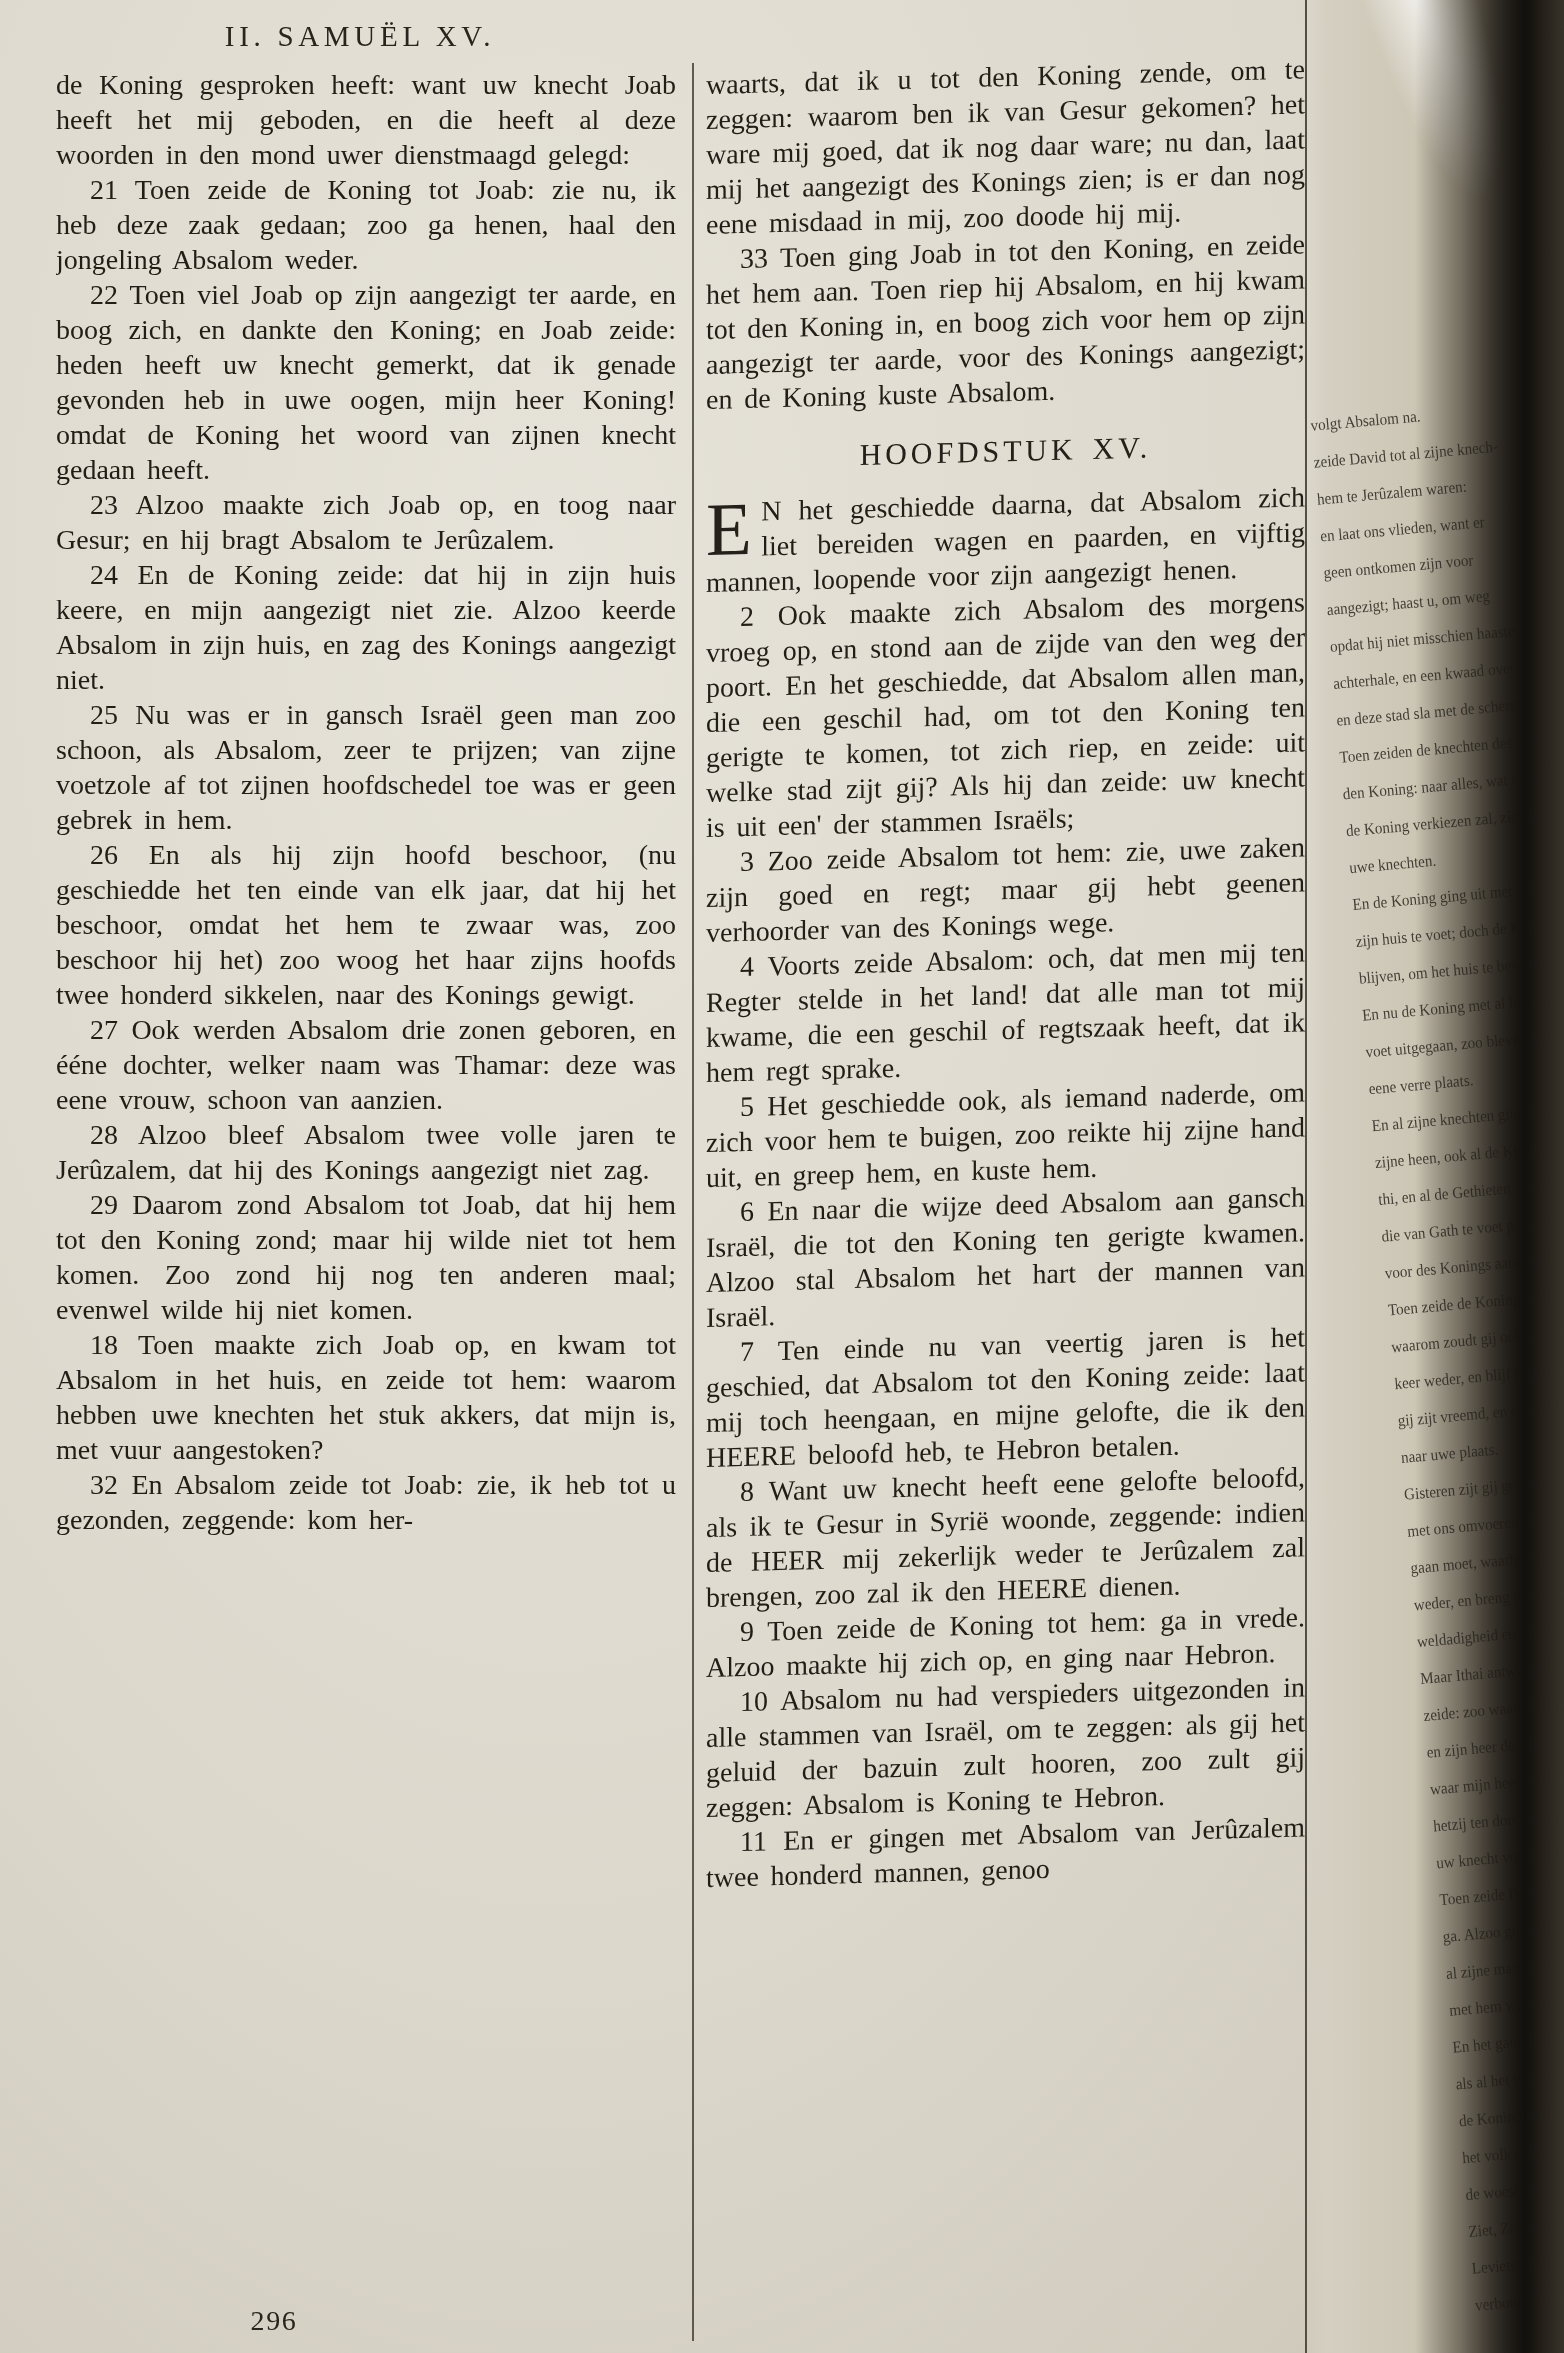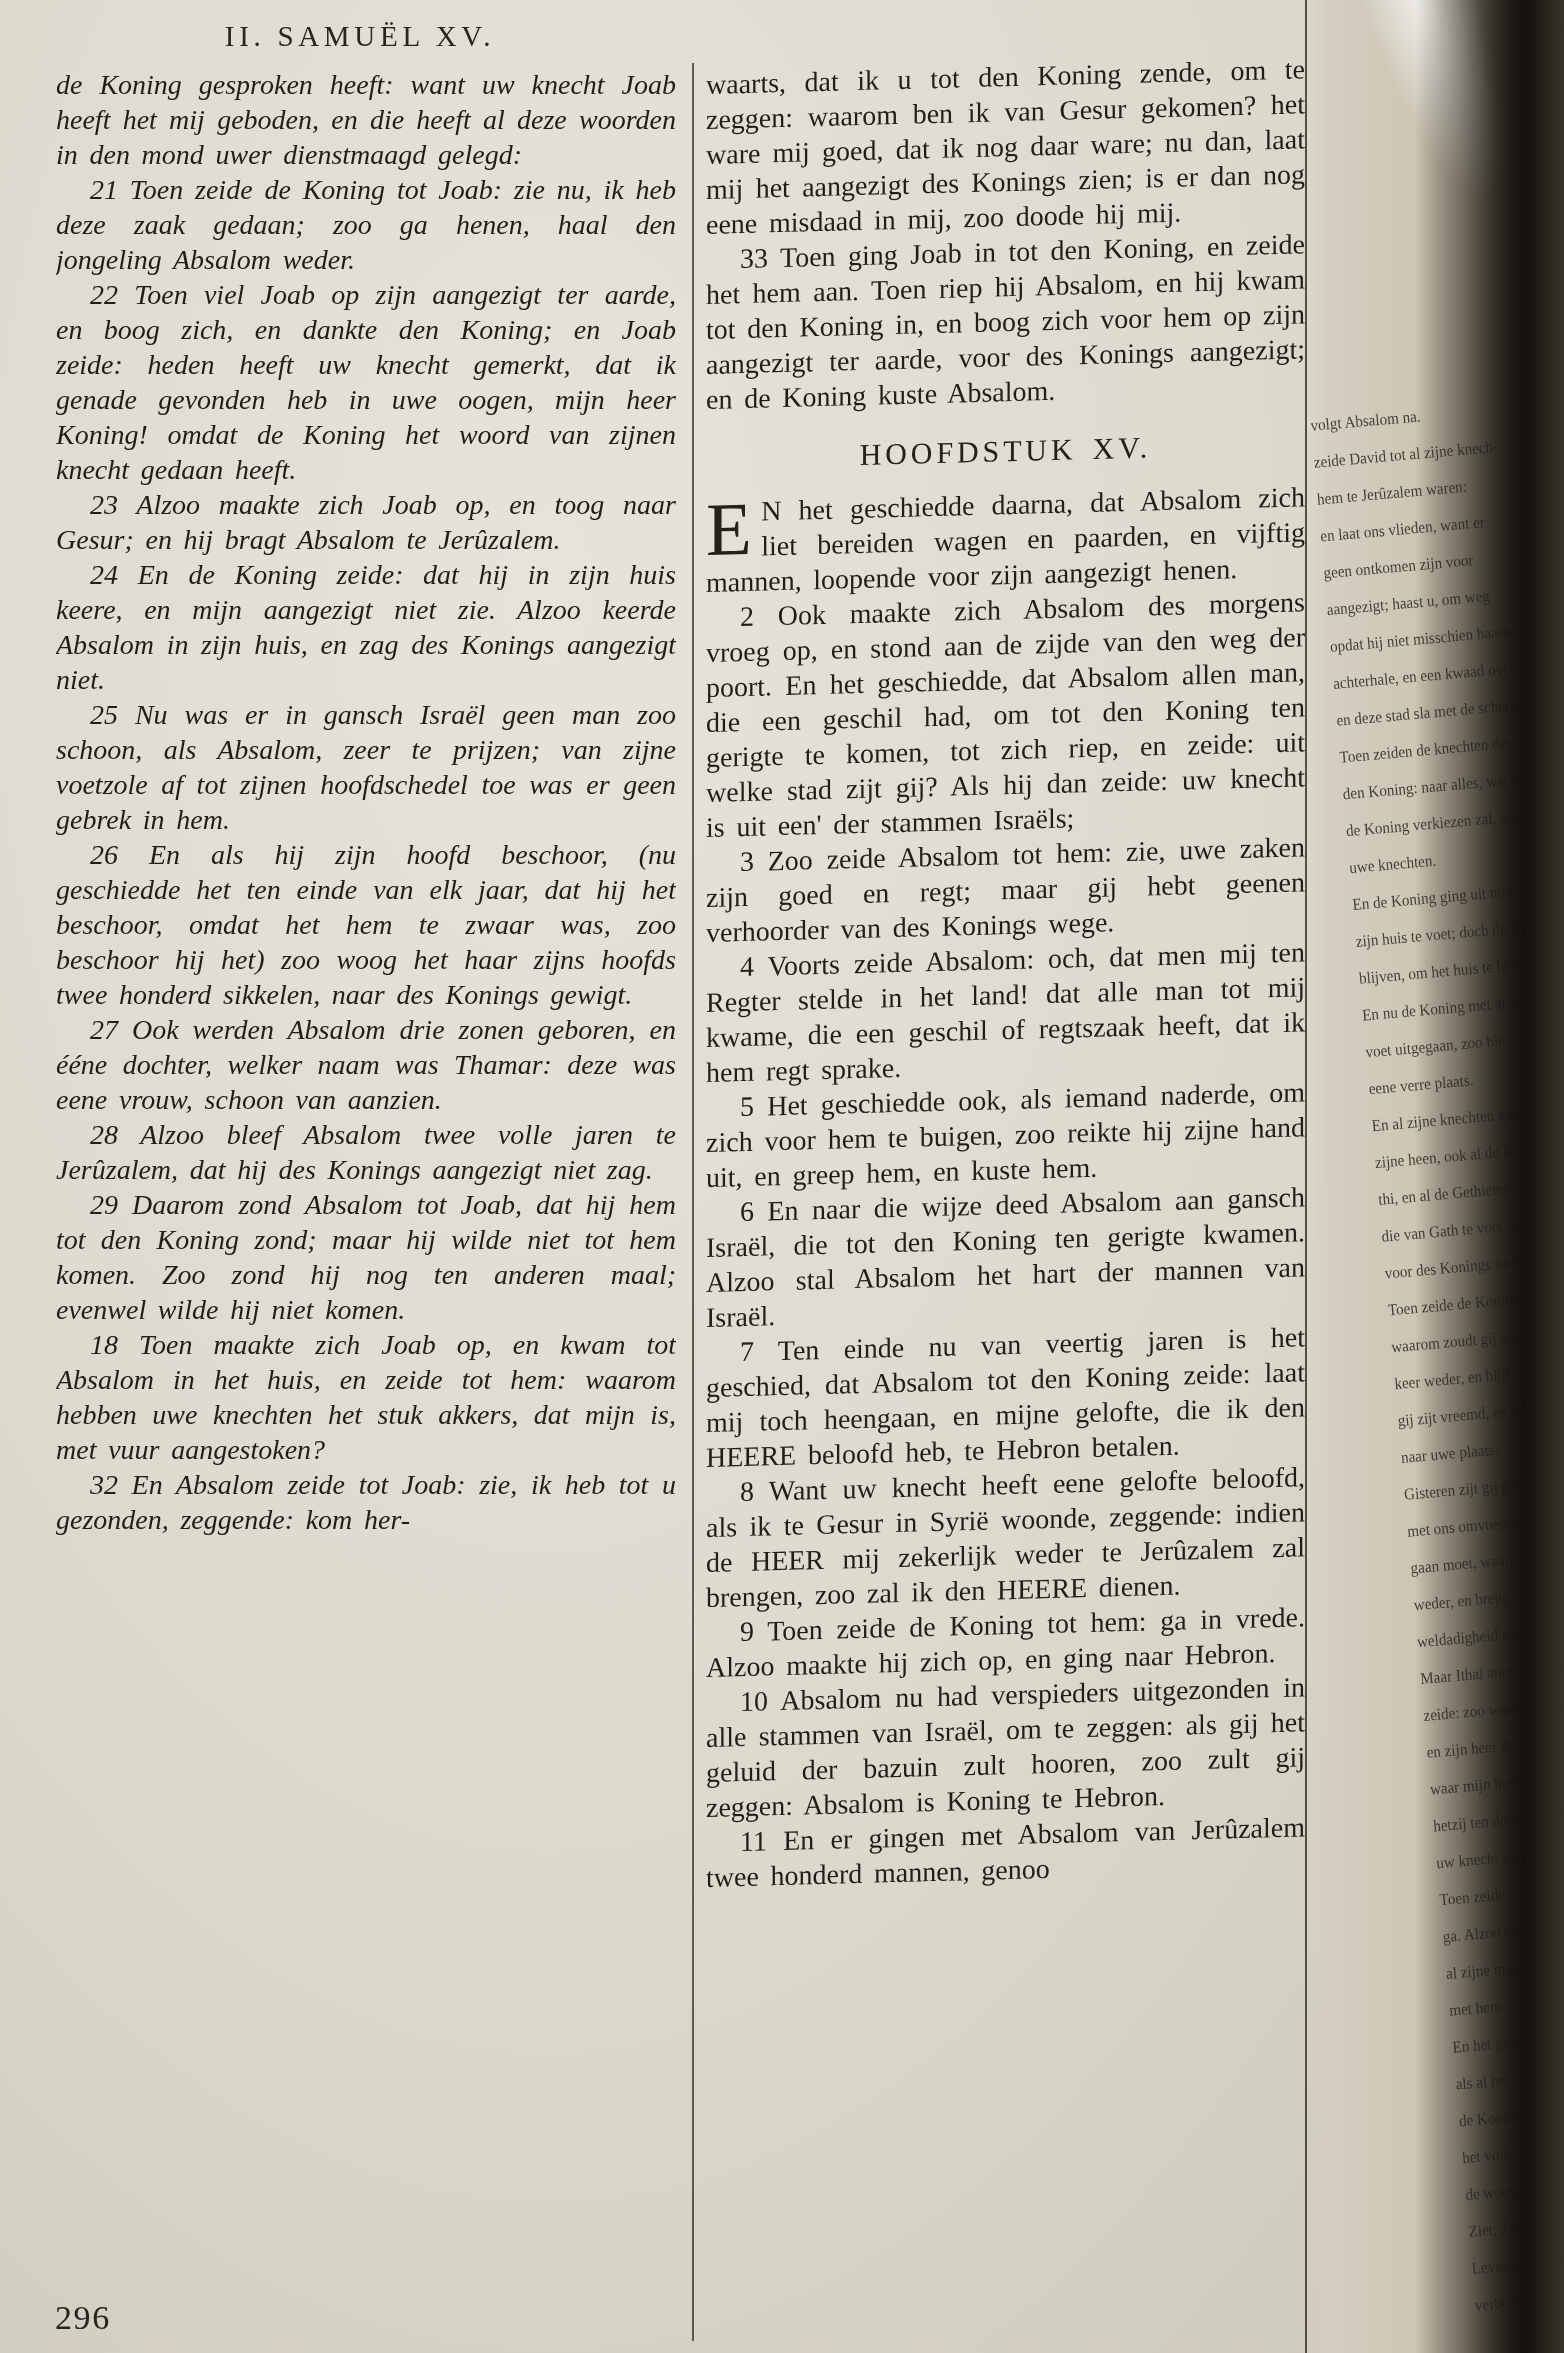--- a/index.html
+++ b/index.html
@@ -19,41 +19,41 @@
     color:#29251e;
     font-family:Liberation Serif, serif;
   }
   .col{
     position:absolute;top:67px;height:2261px;overflow:hidden;
     color:#211d17;font-size:28px;line-height:35px;
     text-align:justify;word-spacing:4.7px;
   }
   .col p{margin:0;text-indent:34px;}
   .col p.no-indent{text-indent:0;}
-  .col-left{left:56px;width:620px;font-style:italic;}
+  .col-left{left:56px;width:620px;}
   .col-right{left:706px;width:599px;transform:skewY(-1.5deg);transform-origin:0 0;}
   .divider-mid{
     position:absolute;left:692px;top:63px;bottom:12.5px;width:1.6px;
     background:#494338;opacity:.85;
   }
   .divider-right{
     position:absolute;left:1305px;top:0;bottom:0;width:1.6px;
     background:#443e33;opacity:.9;
   }
   .chapter-heading{
     text-align:center;font-size:30px;letter-spacing:3.9px;
     margin:23.5px 0 19px 0;color:#24201a;
   }
   .dropcap{
     float:left;font-size:75px;line-height:63px;
     padding:3.1px 9.4px 0 0;color:#24201a;
   }
   .page-number{
     position:absolute;left:55px;bottom:15.6px;width:438px;
-    font-size:34px;color:#29251e;letter-spacing:1.6px;
+    text-align:center;font-size:28px;color:#29251e;letter-spacing:1.6px;
   }
   
   .page-edge{
     position:absolute;top:0;right:0;width:258px;height:100%;
     background:linear-gradient(90deg,
       rgba(214,209,196,0) 0%, #d4cfc1 8%, #ccc6b5 42%,
       #a89f8d 60%, #6b6356 73%, #2c2822 86%, #413b31 95%, #2a261f 100%);
     overflow:hidden;
   }
   .edge-top{

